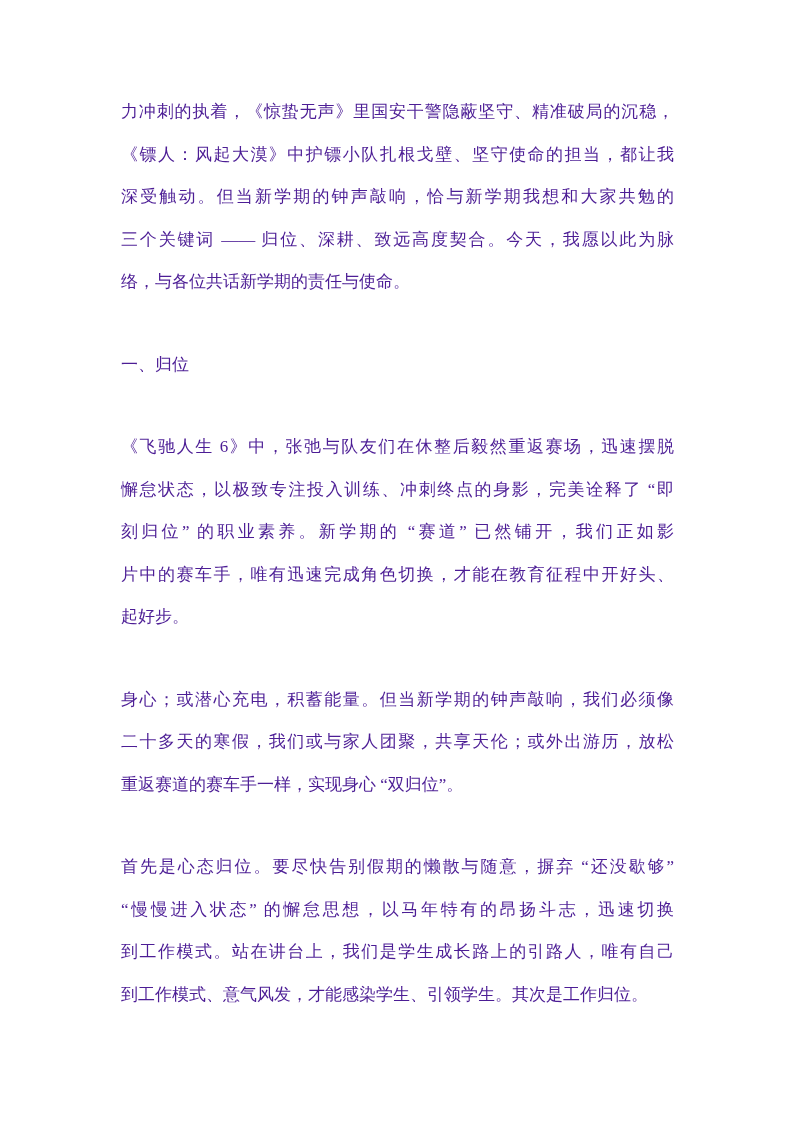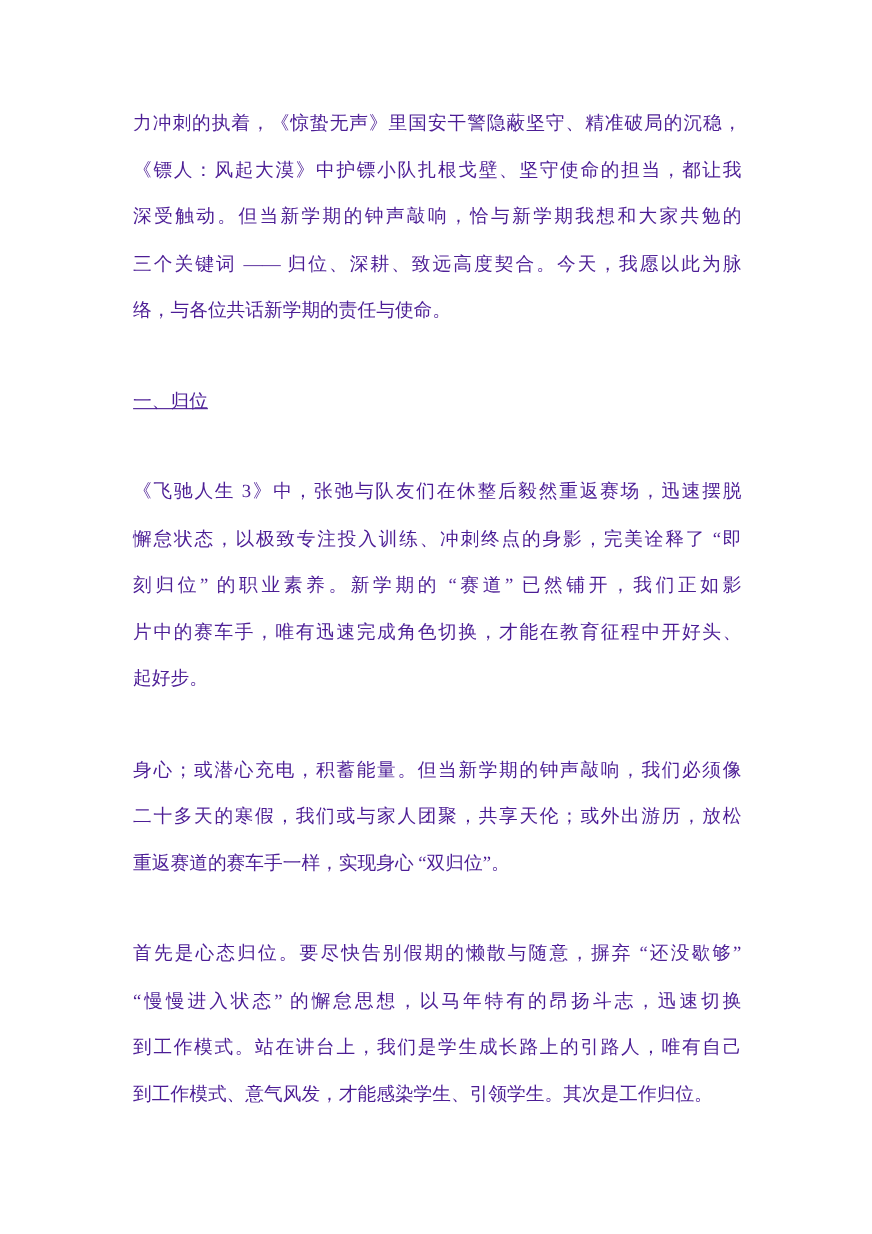--- a/index.html
+++ b/index.html
@@ -31,42 +31,41 @@
     text-align: justify;
     text-align-last: justify;
     overflow: visible;
   }
   .line.last {
     text-align-last: left;
   }
   .heading .line {
     text-align: center;
     text-align-last: left;
-    text-decoration: underline;
   }
 </style>
 </head>
 <body>
 
 <div class="doc-page">
 
   <div class="paragraph">
     <div class="line">力冲刺的执着，《惊蛰无声》里国安干警隐蔽坚守、精准破局的沉稳，</div>
     <div class="line">《镖人：风起大漠》中护镖小队扎根戈壁、坚守使命的担当，都让我</div>
     <div class="line">深受触动。但当新学期的钟声敲响，恰与新学期我想和大家共勉的</div>
     <div class="line">三个关键词 —— 归位、深耕、致远高度契合。今天，我愿以此为脉</div>
     <div class="line last">络，与各位共话新学期的责任与使命。</div>
   </div>
 
   <div class="paragraph heading">
     <div class="line last">一、归位</div>
   </div>
 
   <div class="paragraph">
-    <div class="line">《飞驰人生 3》中，张弛与队友们在休整后毅然重返赛场，迅速摆脱</div>
+    <div class="line">《飞驰人生 6》中，张弛与队友们在休整后毅然重返赛场，迅速摆脱</div>
     <div class="line">懈怠状态，以极致专注投入训练、冲刺终点的身影，完美诠释了 “即</div>
     <div class="line">刻归位” 的职业素养。新学期的 “赛道” 已然铺开，我们正如影</div>
     <div class="line">片中的赛车手，唯有迅速完成角色切换，才能在教育征程中开好头、</div>
     <div class="line last">起好步。</div>
   </div>
 
   <div class="paragraph">
     <div class="line">身心；或潜心充电，积蓄能量。但当新学期的钟声敲响，我们必须像</div>
     <div class="line">二十多天的寒假，我们或与家人团聚，共享天伦；或外出游历，放松</div>
     <div class="line last">重返赛道的赛车手一样，实现身心 “双归位”。</div>

